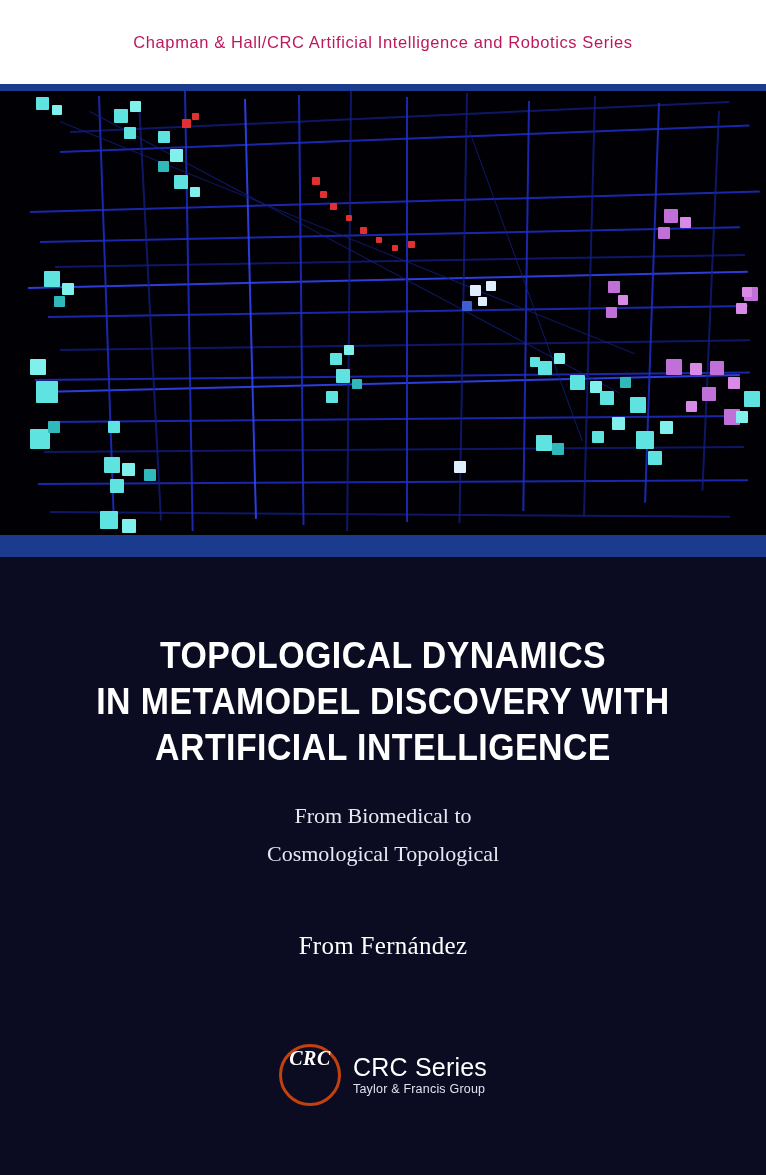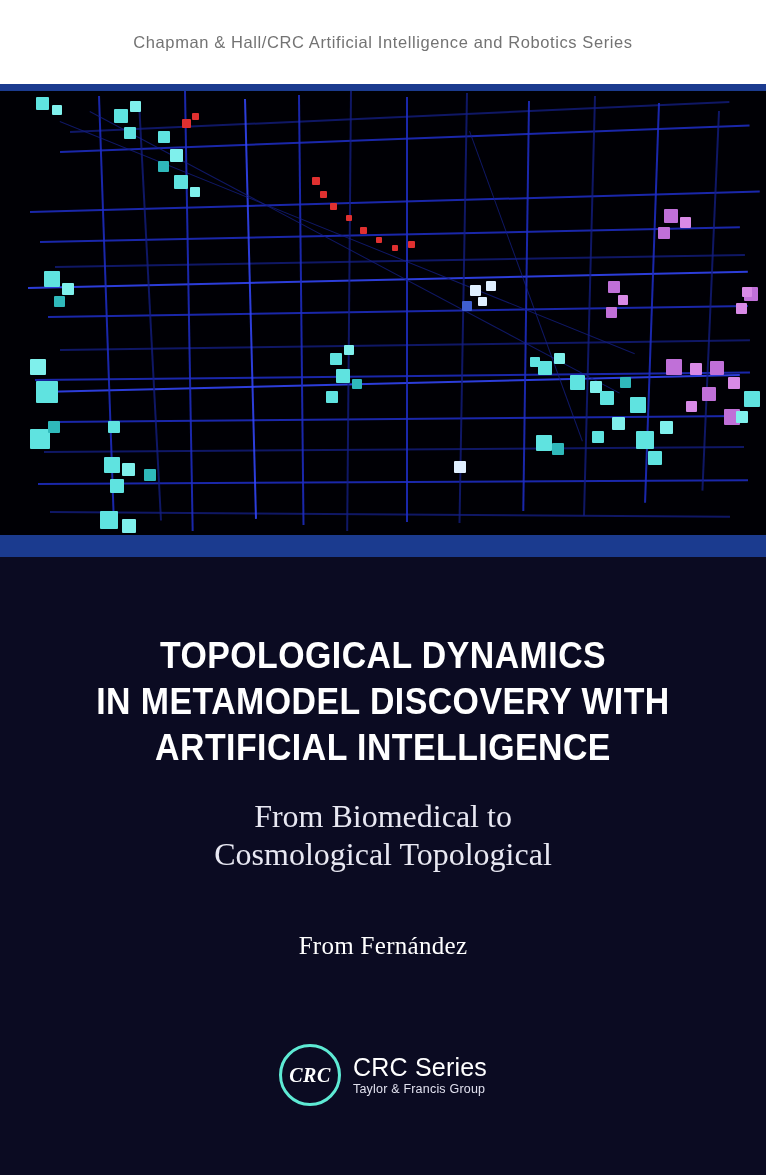--- a/index.html
+++ b/index.html
@@ -26,21 +26,21 @@
     height: 84px;
     background: #ffffff;
     display: flex;
     align-items: center;
     justify-content: center;
   }
   .series-text {
     font-family: "Liberation Sans", sans-serif;
     font-size: 16.5px;
     letter-spacing: 0.6px;
-    color: #737373;
+    color: #be185d;
     white-space: nowrap;
   }
   .blue-rule-top {
     position: absolute;
     left: 0; top: 84px;
     width: 766px; height: 7px;
     background: #1b3b8f;
   }
 
   
@@ -104,21 +104,21 @@
     font-size: 36px;
     line-height: 46px;
     letter-spacing: 0.5px;
     color: #ffffff;
     margin: 0 38px;
     text-transform: uppercase;
     transform: scaleX(0.94);
   }
   .subtitle {
     font-family: "Liberation Serif", serif;
-    font-size: 32px;
+    font-size: 22px;
     line-height: 38px;
     color: #e8e8f2;
     margin: 26px 70px 0 70px;
   }
   .author {
     position: absolute;
     left: 0; top: 375px;
     width: 766px;
     text-align: center;
     font-family: "Liberation Serif", serif;
@@ -137,23 +137,23 @@
     align-items: center;
   }
   .logo-inner {
     display: flex;
     align-items: center;
     gap: 12px;
   }
   .crc-circle {
     width: 56px; height: 56px;
     border-radius: 50%;
-    border: 3px solid #5eead4;
+    border: 3px solid #c2410c;
     display: flex;
-    align-items: center;
+    align-items: flex-start;
     justify-content: center;
   }
   .crc-circle span {
     font-family: "Liberation Serif", serif;
     font-style: italic;
     font-weight: bold;
     font-size: 20px;
     color: #ffffff;
     letter-spacing: .5px;
   }

